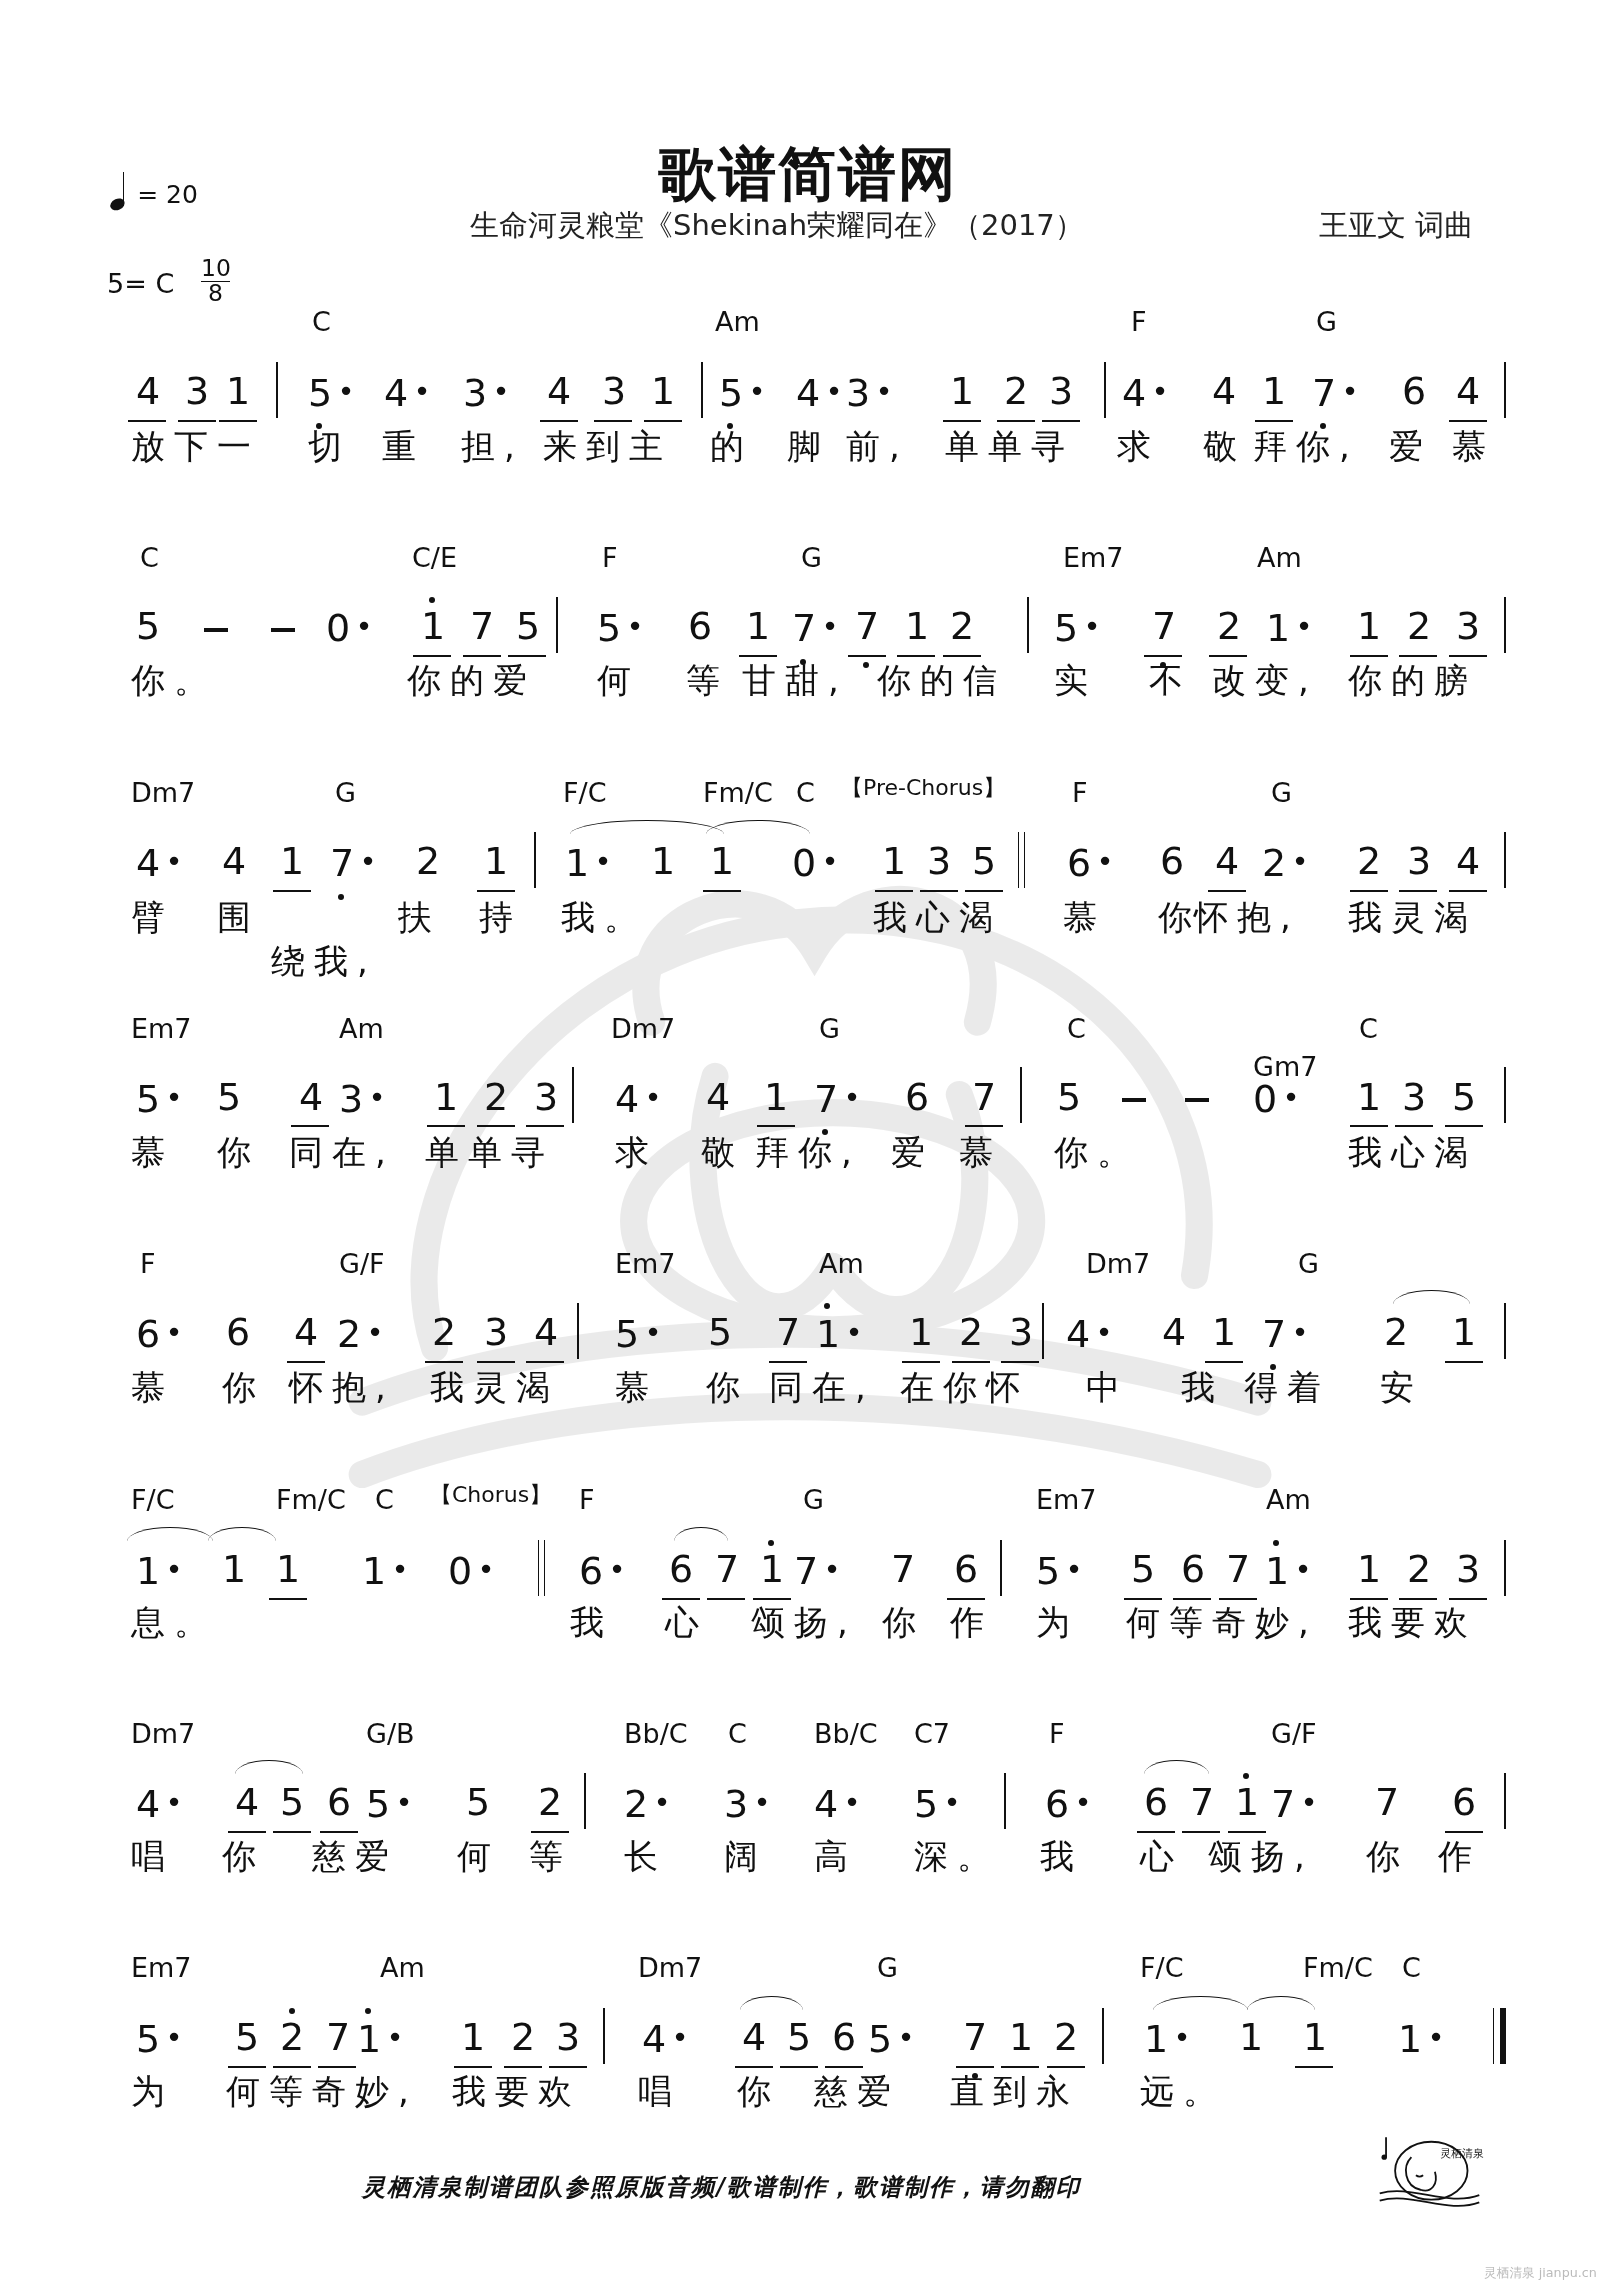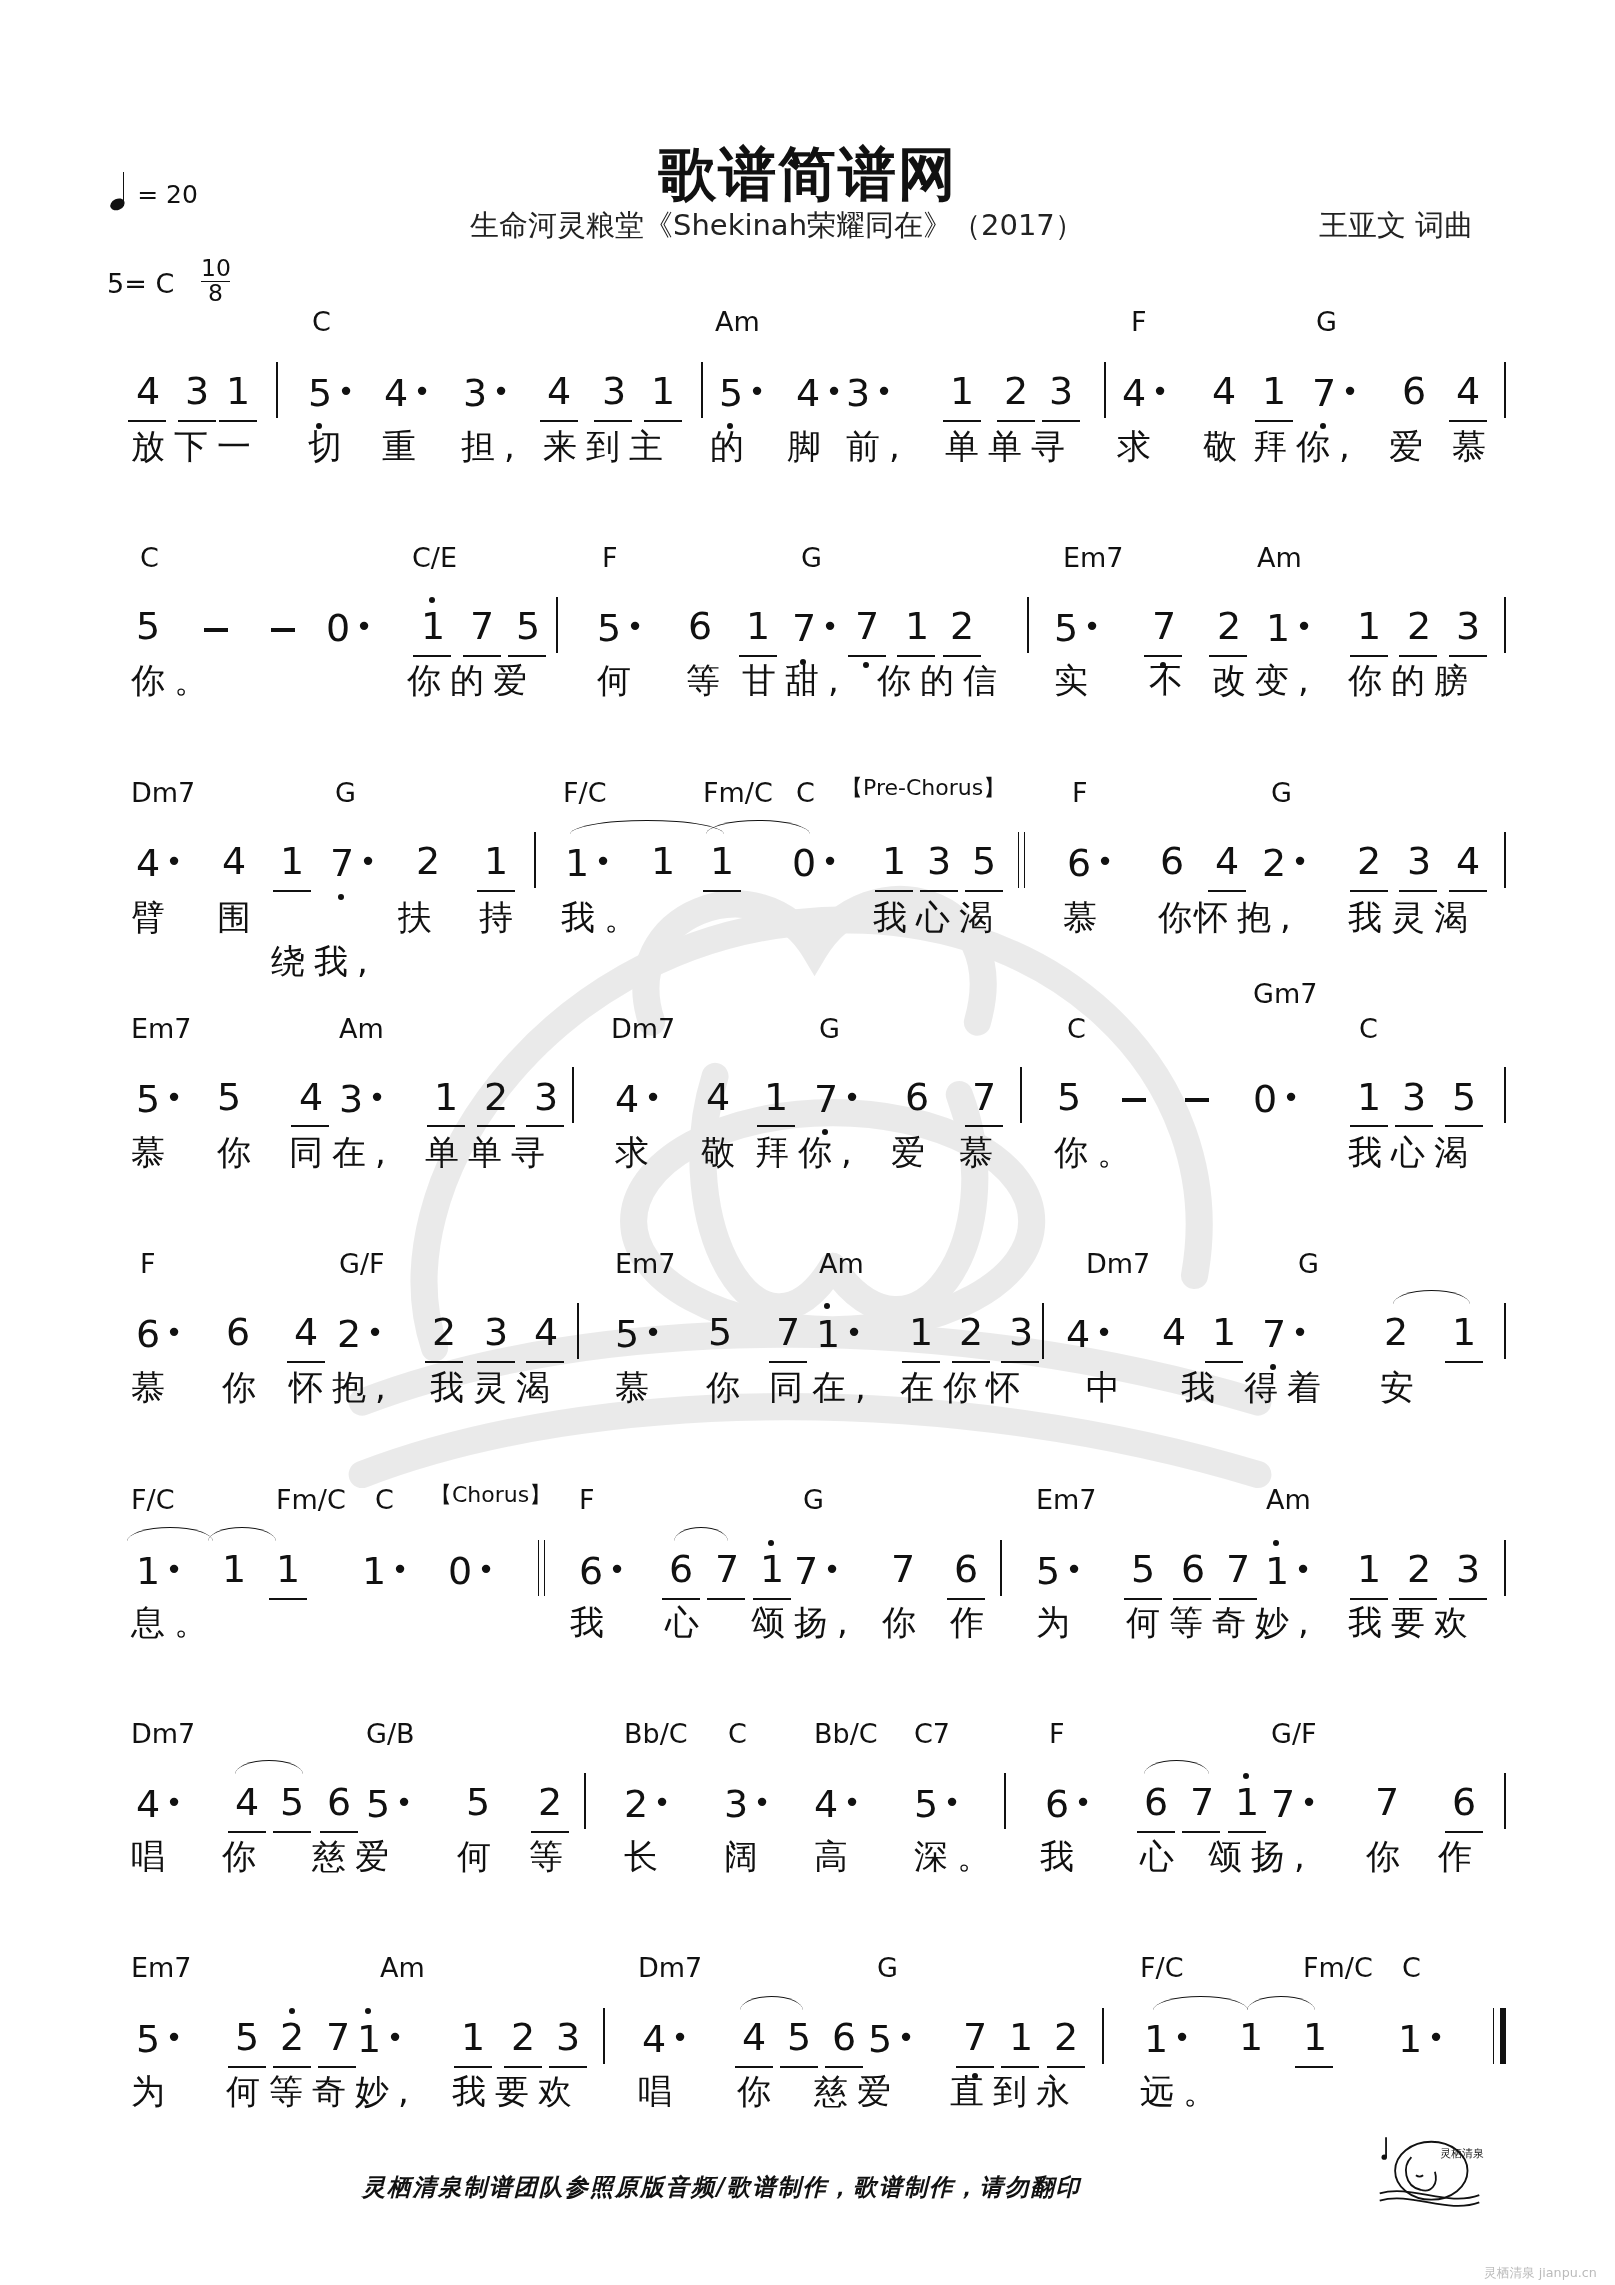--- a/index.html
+++ b/index.html
@@ -236,21 +236,21 @@
       <div class="lyr" style="left: 1158px; top: 896px; letter-spacing: 9px;">你</div>
       <div class="lyr" style="left: 1194px; top: 896px; letter-spacing: 9px;">怀抱,</div>
       <div class="lyr" style="left: 1348px; top: 896px; letter-spacing: 9px;">我灵渴</div>
     </div>
     <div>
       <div class="abs chord" style="left: 131px; top: 1013px;">Em7</div>
       <div class="abs chord" style="left: 339px; top: 1013px;">Am</div>
       <div class="abs chord" style="left: 611px; top: 1013px;">Dm7</div>
       <div class="abs chord" style="left: 819px; top: 1013px;">G</div>
       <div class="abs chord" style="left: 1067px; top: 1013px;">C</div>
-      <div class="abs chord" style="left: 1253px; top: 978px;">Gm7</div>
+      <div class="abs chord" style="left: 1253px; top: 1051px;">Gm7</div>
       <div class="abs chord" style="left: 1359px; top: 1013px;">C</div>
       <div class="tok" style="left: 136px; top: 1075px;"><span class="d">5</span><span class="aug">•</span></div>
       <div class="tok" style="left: 217px; top: 1075px;"><span class="d">5</span></div>
       <div class="tok" style="left: 299px; top: 1075px;"><span class="d">4</span></div>
       <div class="ul" style="left: 291px; top: 1125px; width: 38px;"></div>
       <div class="tok" style="left: 339px; top: 1075px;"><span class="d">3</span><span class="aug">•</span></div>
       <div class="tok" style="left: 434px; top: 1075px;"><span class="d">1</span></div>
       <div class="ul" style="left: 427px; top: 1125px; width: 38px;"></div>
       <div class="tok" style="left: 484px; top: 1075px;"><span class="d">2</span></div>
       <div class="ul" style="left: 477px; top: 1125px; width: 38px;"></div>

